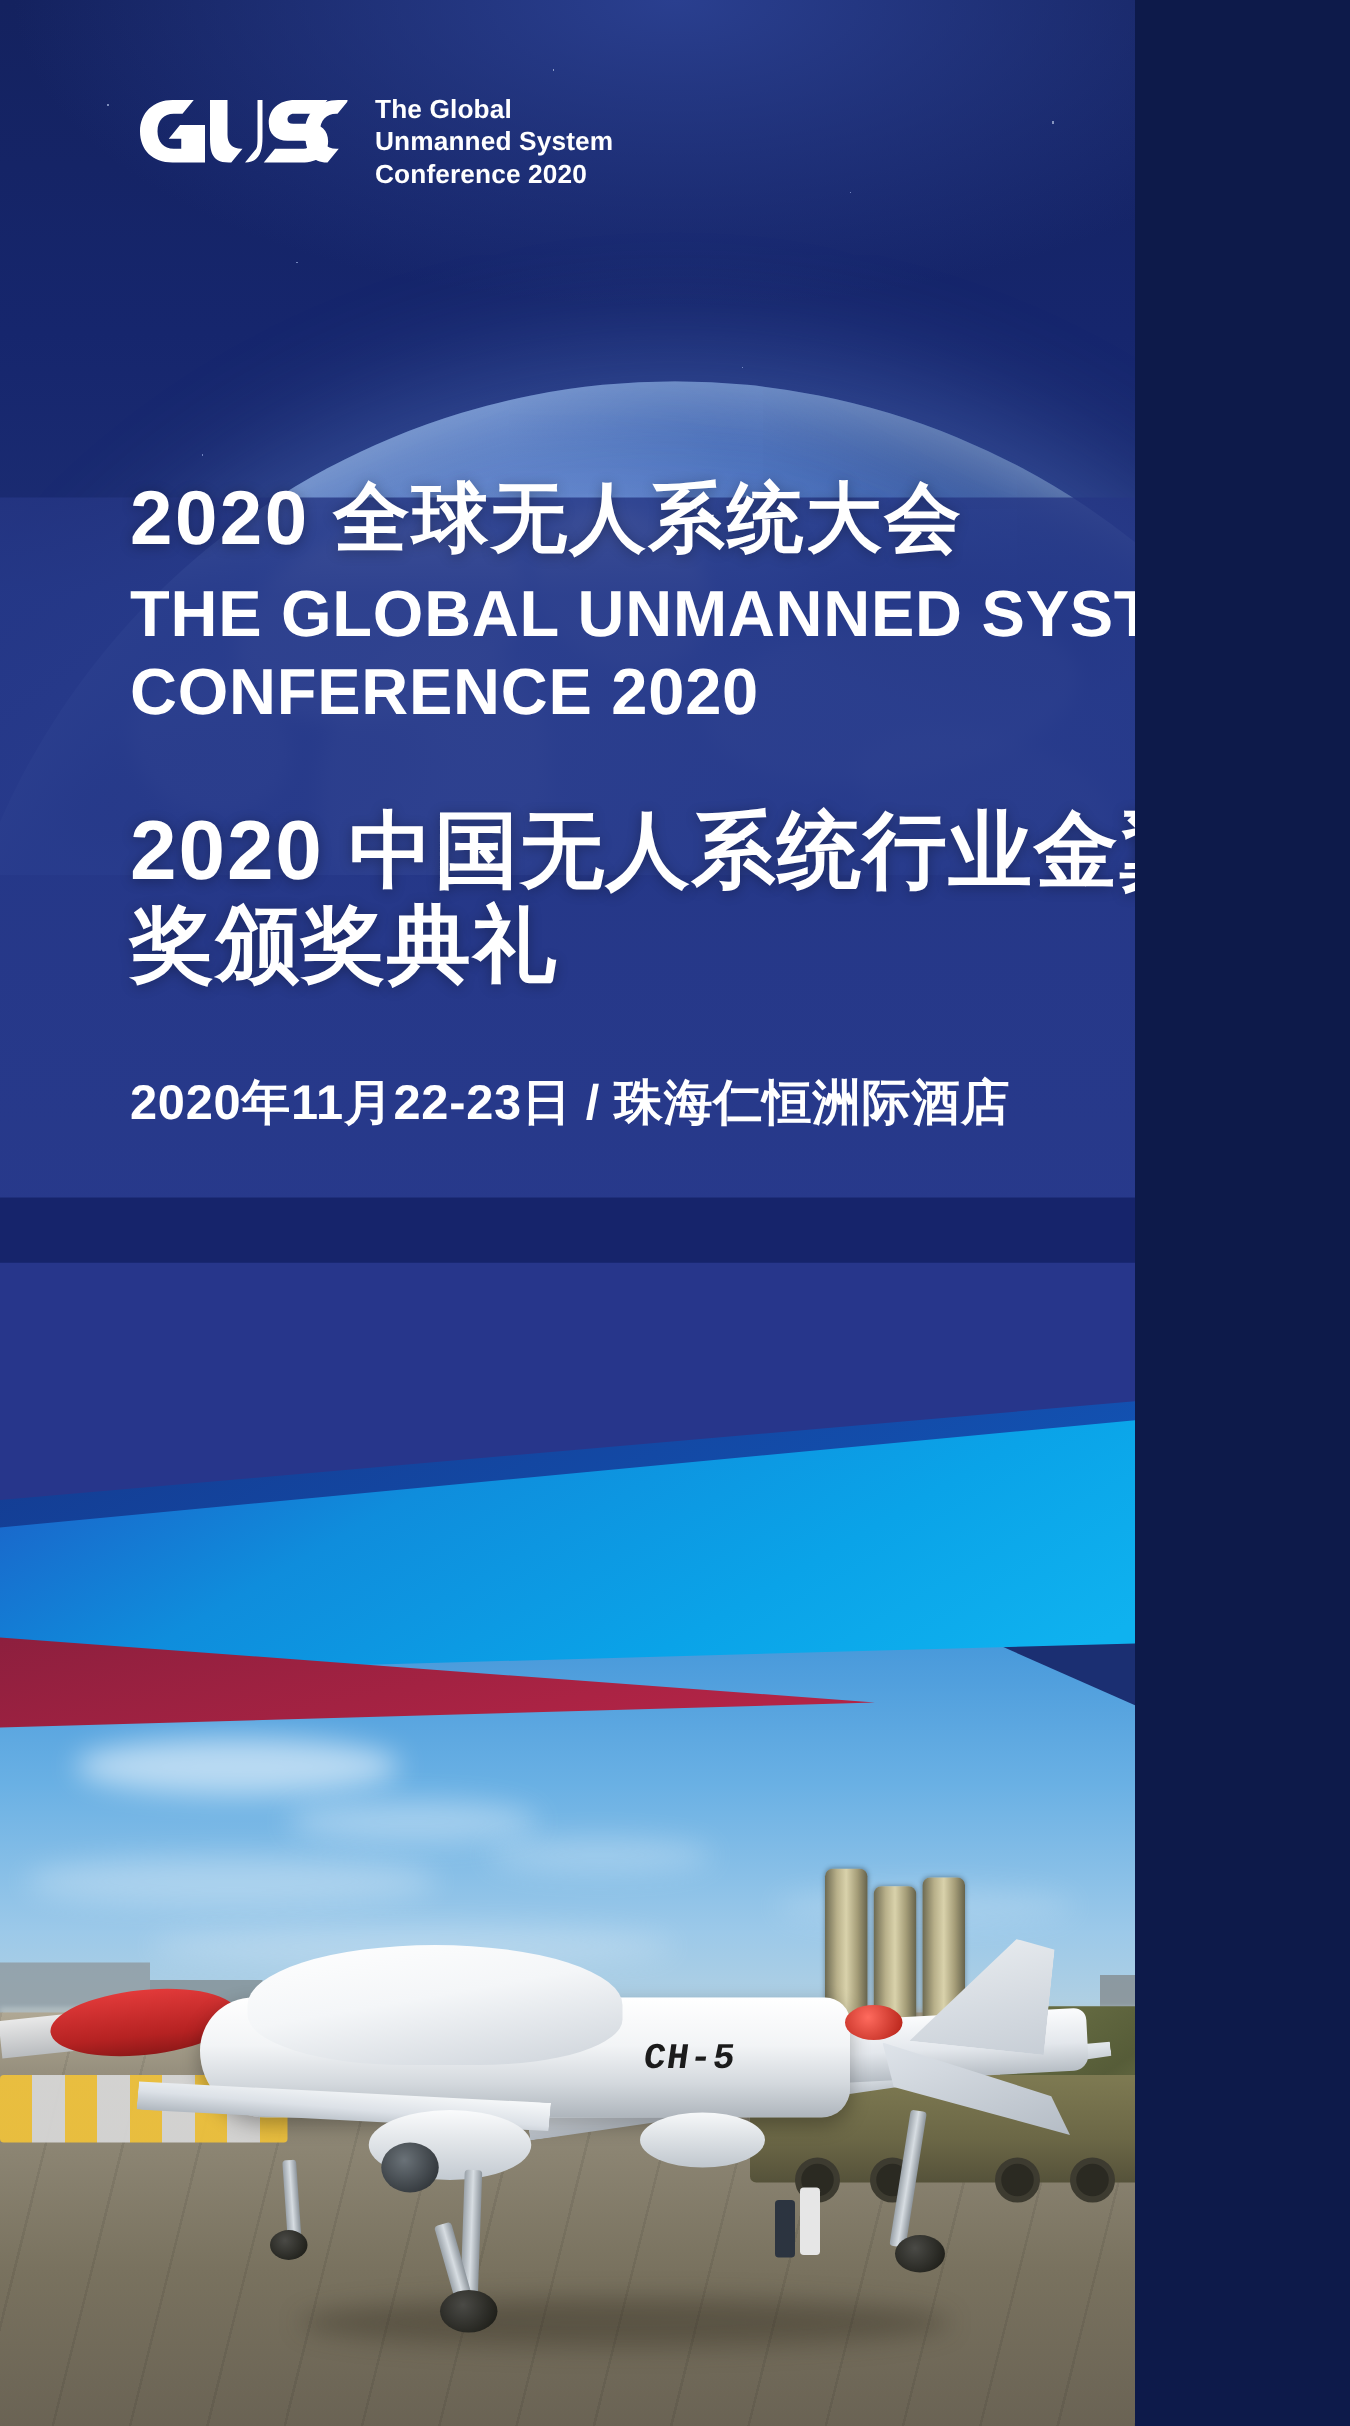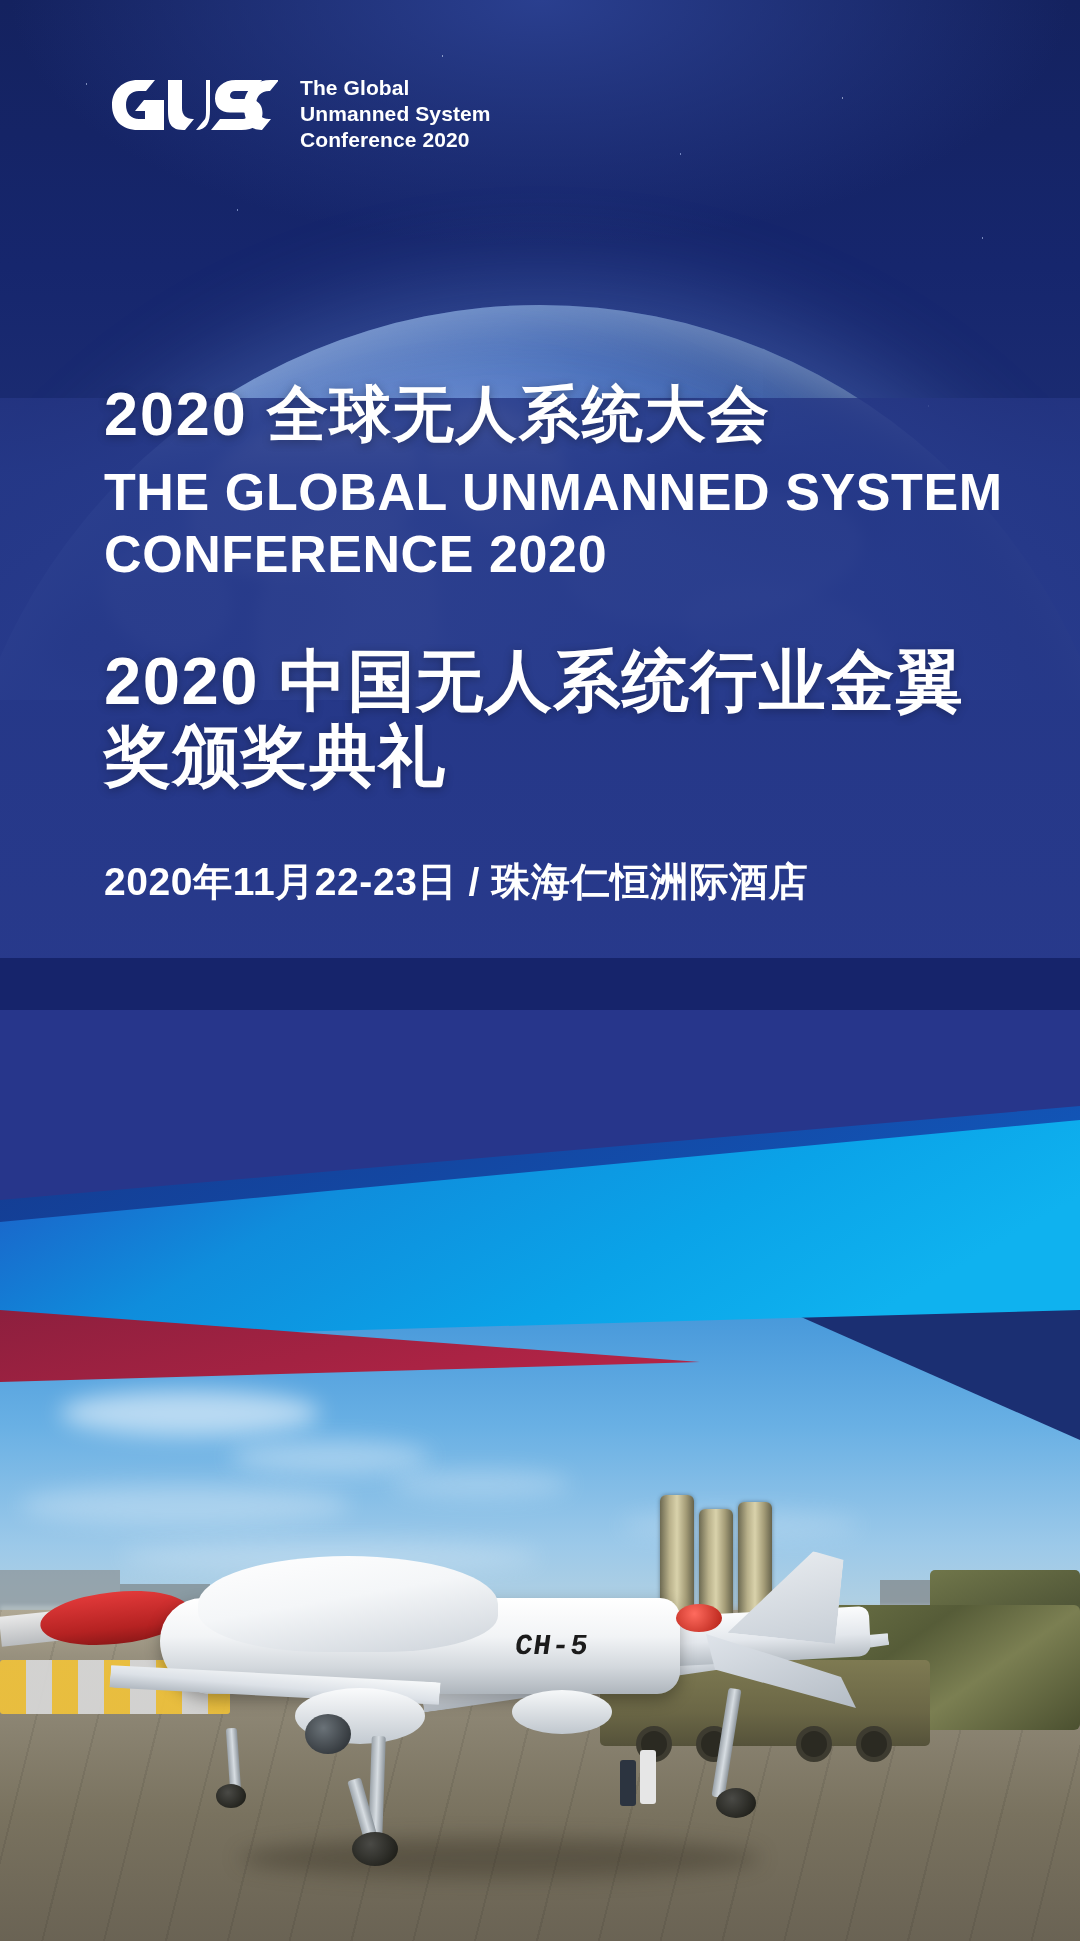--- a/index.html
+++ b/index.html
@@ -1,18 +1,18 @@
 <!DOCTYPE html>
 <html><head>
 <meta charset="utf-8">
 <style>
   html,body{margin:0;padding:0;background:#0d1a4a;}
   *{box-sizing:border-box;}
   .poster{
-    position:relative;width:1080px;height:1941px;overflow:hidden;
+    position:relative;width:908px;height:1941px;overflow:hidden;
     font-family:"Liberation Sans","DejaVu Sans",sans-serif;
     background:#16246b;
     padding-left:33px;
   }
 
   
   .space{
     position:absolute;left:0;top:0;width:1080px;height:700px;
     background:
       radial-gradient(ellipse 70% 50% at 50% 0%, #2a3f8f 0%, rgba(42,63,143,0) 70%),

